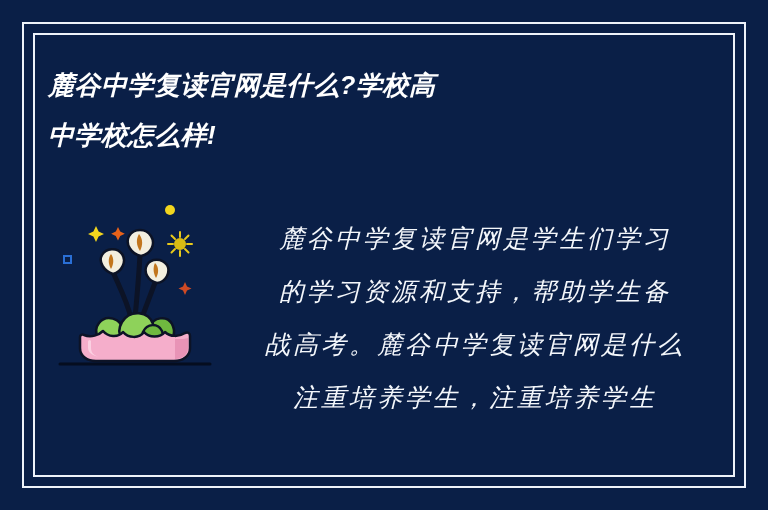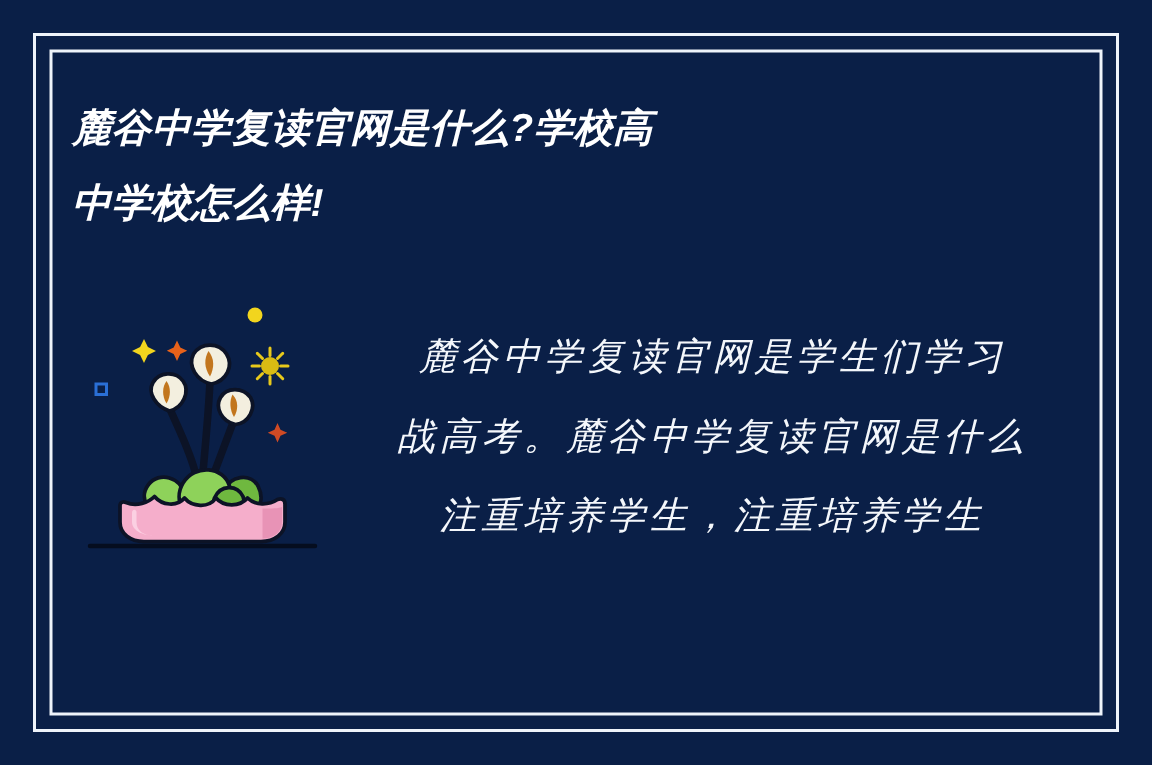--- a/index.html
+++ b/index.html
@@ -163,17 +163,18 @@
                  C 41 161, 33 158, 33 152 Z" fill="#fbd0e2"></path>
         <path d="M120 143 C 126 143, 131 143, 133 142 L 133 152 C 133 159, 127 163, 120 163 Z" fill="#e893b6"></path>
       </g>
 
       <line x1="5" y1="168" x2="155" y2="168" stroke="#050d1f" stroke-width="3" stroke-linecap="round"></line>
     </svg>
   </div>
 
   <div class="body-copy">
     <span class="ln">麓谷中学复读官网是学生们学习</span>
+    <span class="ln">的学习资源和支持，帮助学生备</span>
     <span class="ln">战高考。麓谷中学复读官网是什么</span>
     <span class="ln">注重培养学生，注重培养学生</span>
   </div>
 
 </div>
 
 </body></html>

